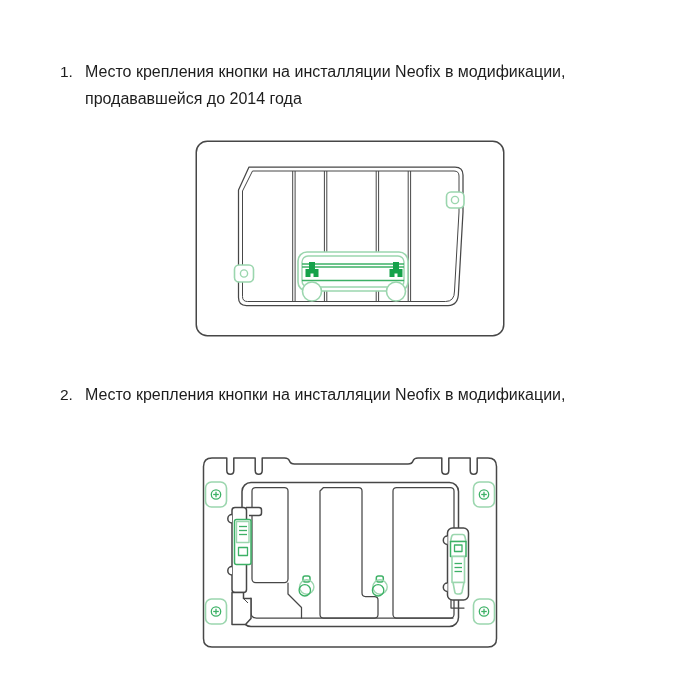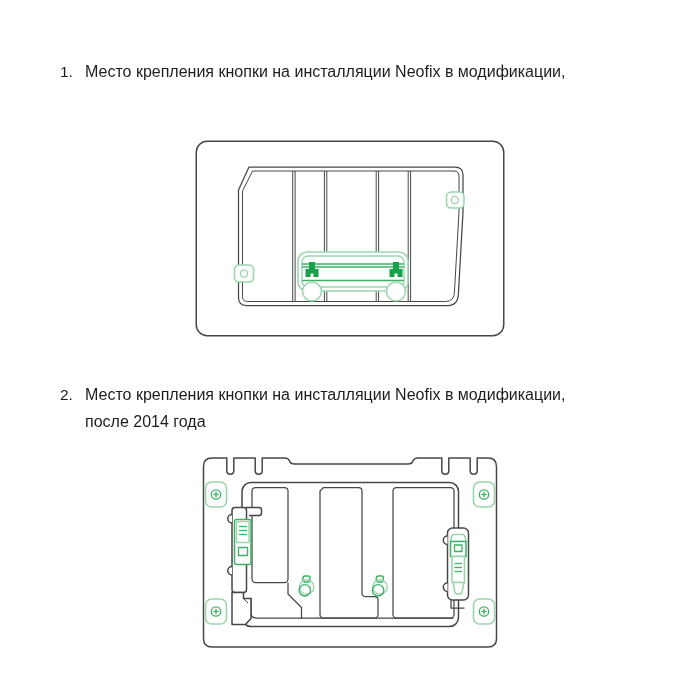--- a/index.html
+++ b/index.html
@@ -24,20 +24,21 @@
   .gs {fill:var(--green-solid);stroke:none;}
   .wf {fill:#fff;stroke:none;}
 </style>
 </head>
 <body>
 
 <section class="step" style="top:58px">
   <div class="step-num">1.</div>
   <div class="step-text">
     <div>Место крепления кнопки на инсталляции Neofix в модификации,</div>
+    <div>продававшейся до 2014 года</div>
   </div>
 </section>
 
 <div class="diagram" style="left:195px;top:140px">
 <svg width="310" height="197" viewBox="0 0 310 197">
 
   <rect x="1.25" y="1.25" width="307.5" height="194.5" rx="11" class="dw"></rect>
 
   <g>
     <path class="d" d="M 54 27 H 260 Q 268 27 268 35 V 72 L 263.5 152 Q 263.5 165.5 253 165.5 H 51.5 Q 43.5 165.5 43.5 157.5 V 50 L 54 27 Z"></path>
@@ -85,21 +86,20 @@
 
   <circle cx="117" cy="151.5" r="9.5" class="g1w"></circle>
   <circle cx="201" cy="151.5" r="9.5" class="g1w"></circle>
 </svg>
 </div>
 
 <section class="step" style="top:381px">
   <div class="step-num">2.</div>
   <div class="step-text">
     <div>Место крепления кнопки на инсталляции Neofix в модификации,</div>
-    <div>после 2014 года</div>
   </div>
 </section>
 
 <div class="diagram" style="left:202px;top:452px">
 <svg width="296" height="200" viewBox="0 0 296 200">
 
   <path class="dw" d="M 10 6 H 24.8 V 18.5 Q 24.8 22.3 28.3 22.3 Q 31.8 22.3 31.8 18.5 V 6 H 53.2 V 18.5 Q 53.2 22.3 56.7 22.3 Q 60.2 22.3 60.2 18.5 V 6 H 82.5 Q 86.5 6 87.5 9 Q 88.5 12 92.5 12 H 206 Q 210 12 211 9 Q 212 6 216 6 H 239.8 V 18.5 Q 239.8 22.3 243.3 22.3 Q 246.8 22.3 246.8 18.5 V 6 H 268.2 V 18.5 Q 268.2 22.3 271.7 22.3 Q 275.2 22.3 275.2 18.5 V 6 H 286 Q 294.5 6 294.5 14.5 V 186.5 Q 294.5 195 286 195 H 10 Q 1.5 195 1.5 186.5 V 14.5 Q 1.5 6 10 6 Z"></path>
 
   <g>
     <rect x="3.5" y="30" width="21" height="25" rx="6" class="g1w"></rect>

